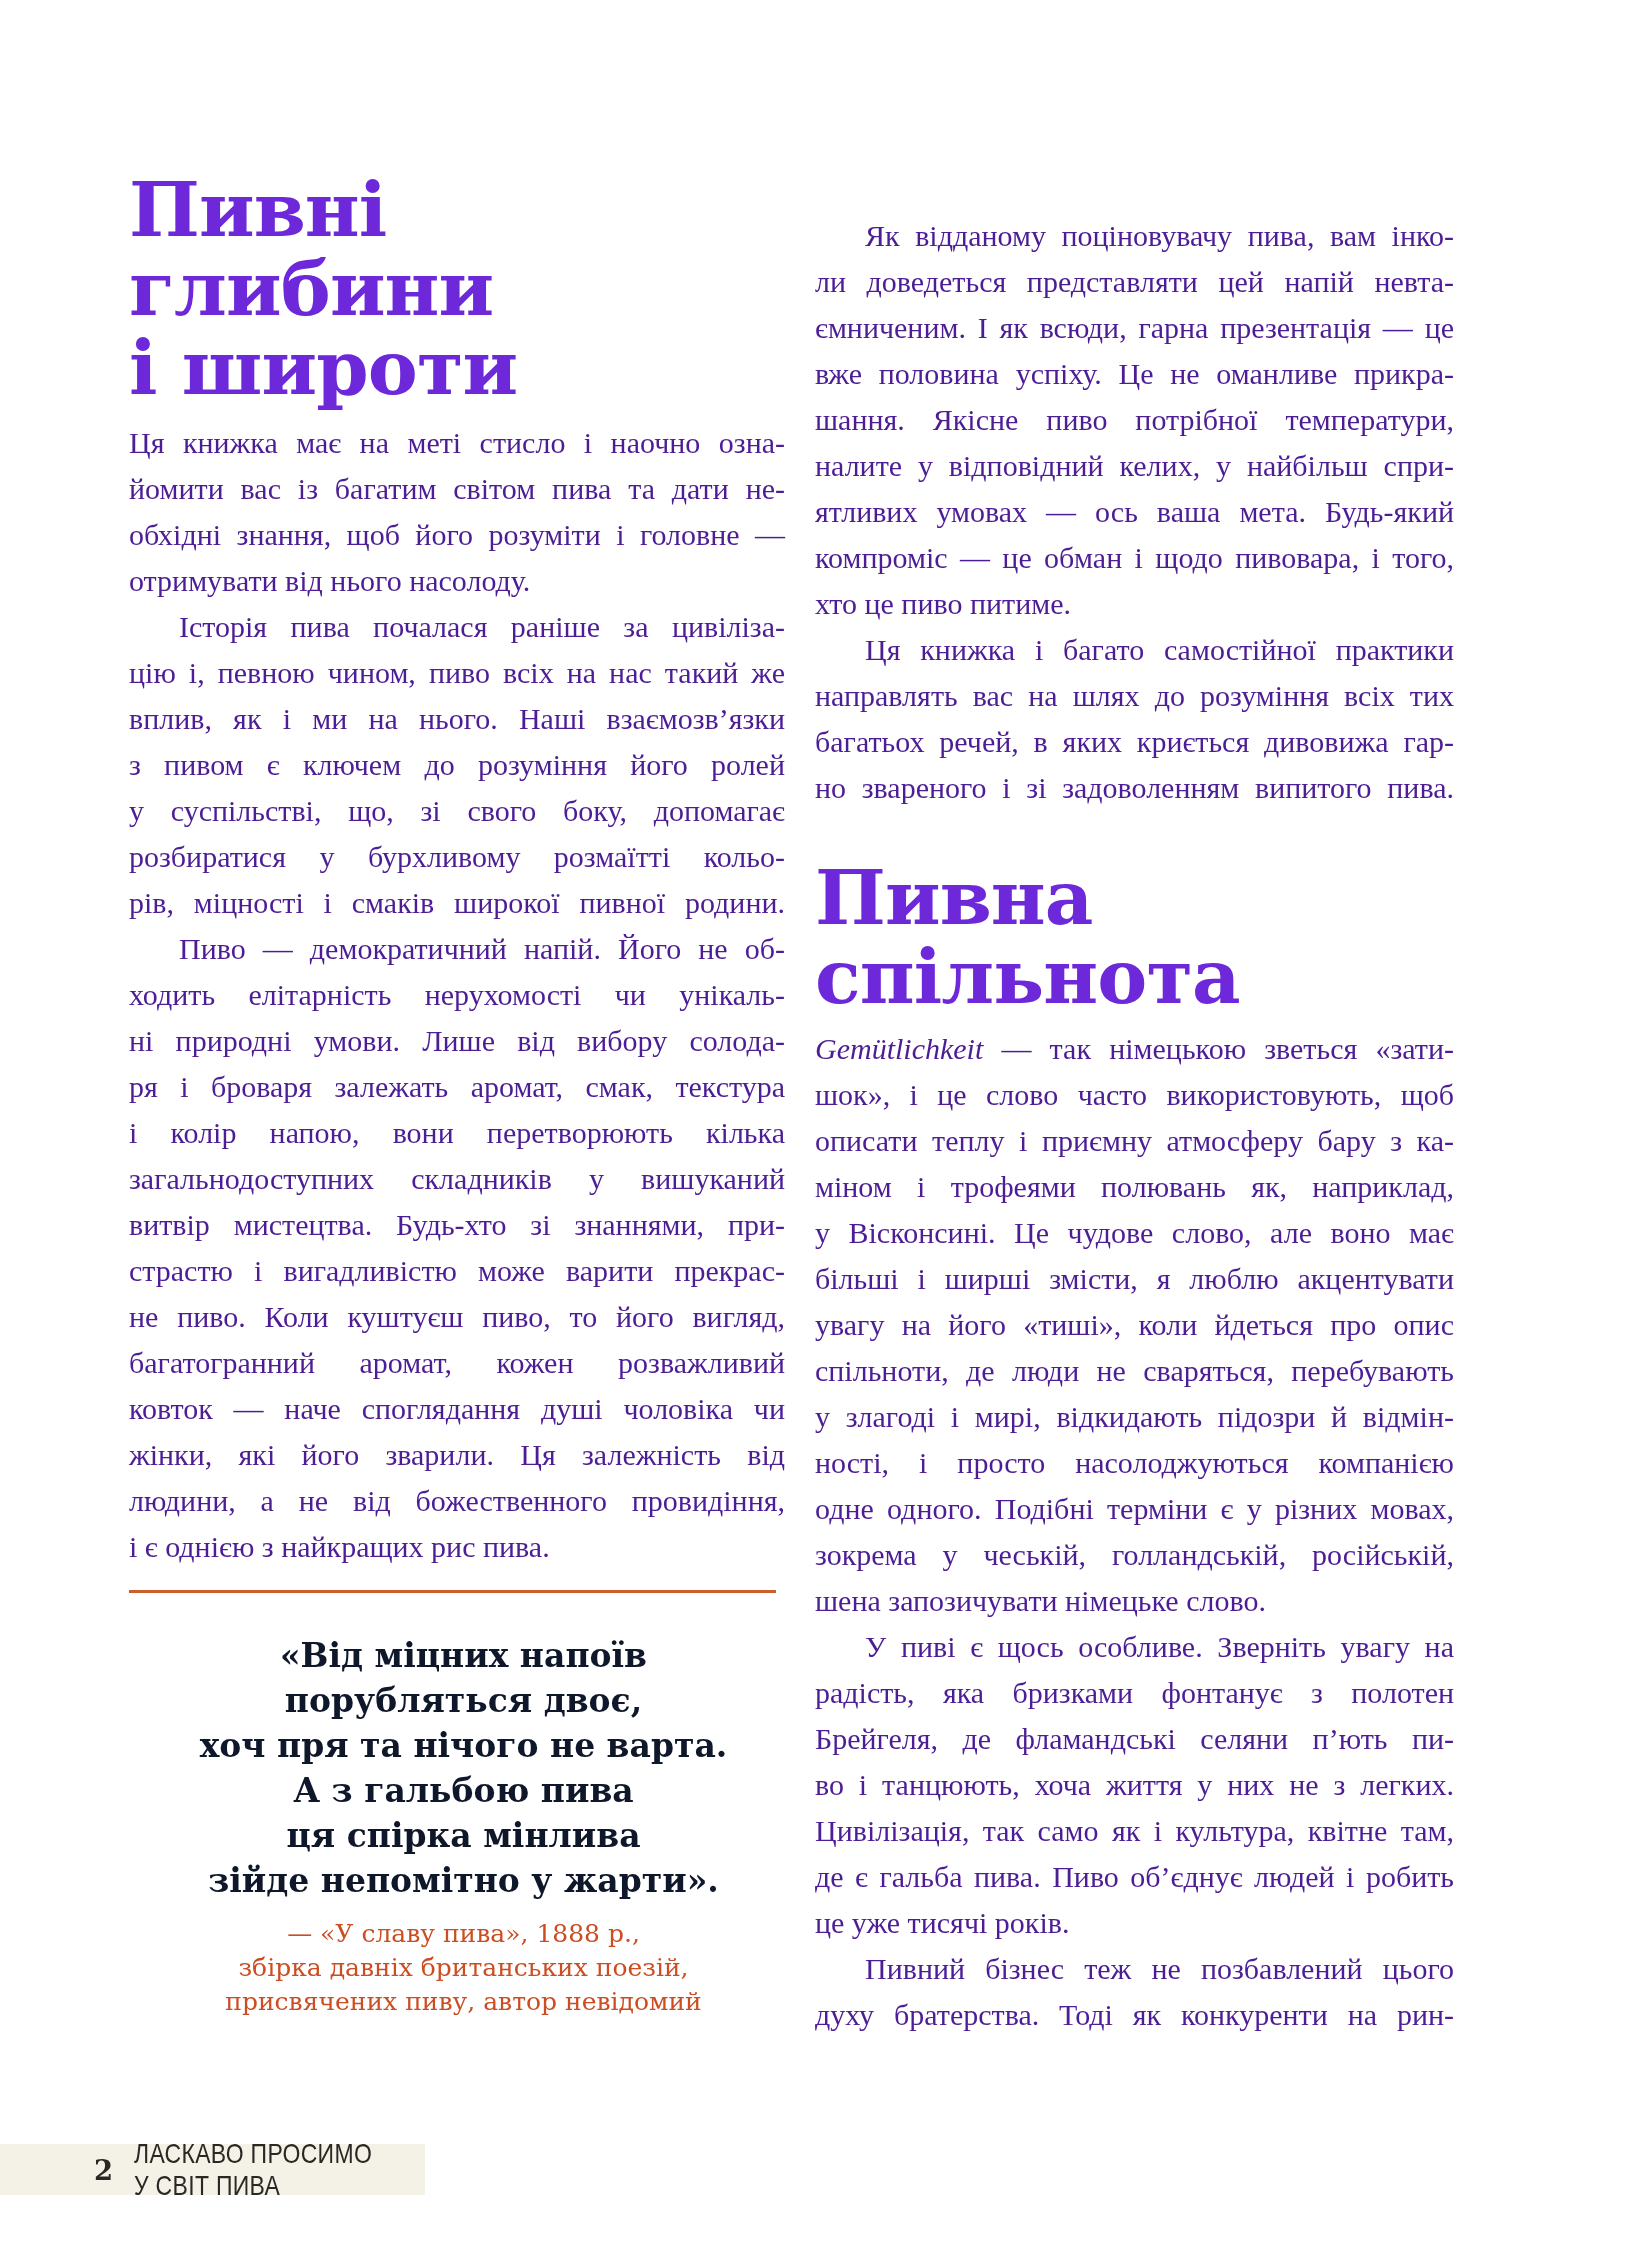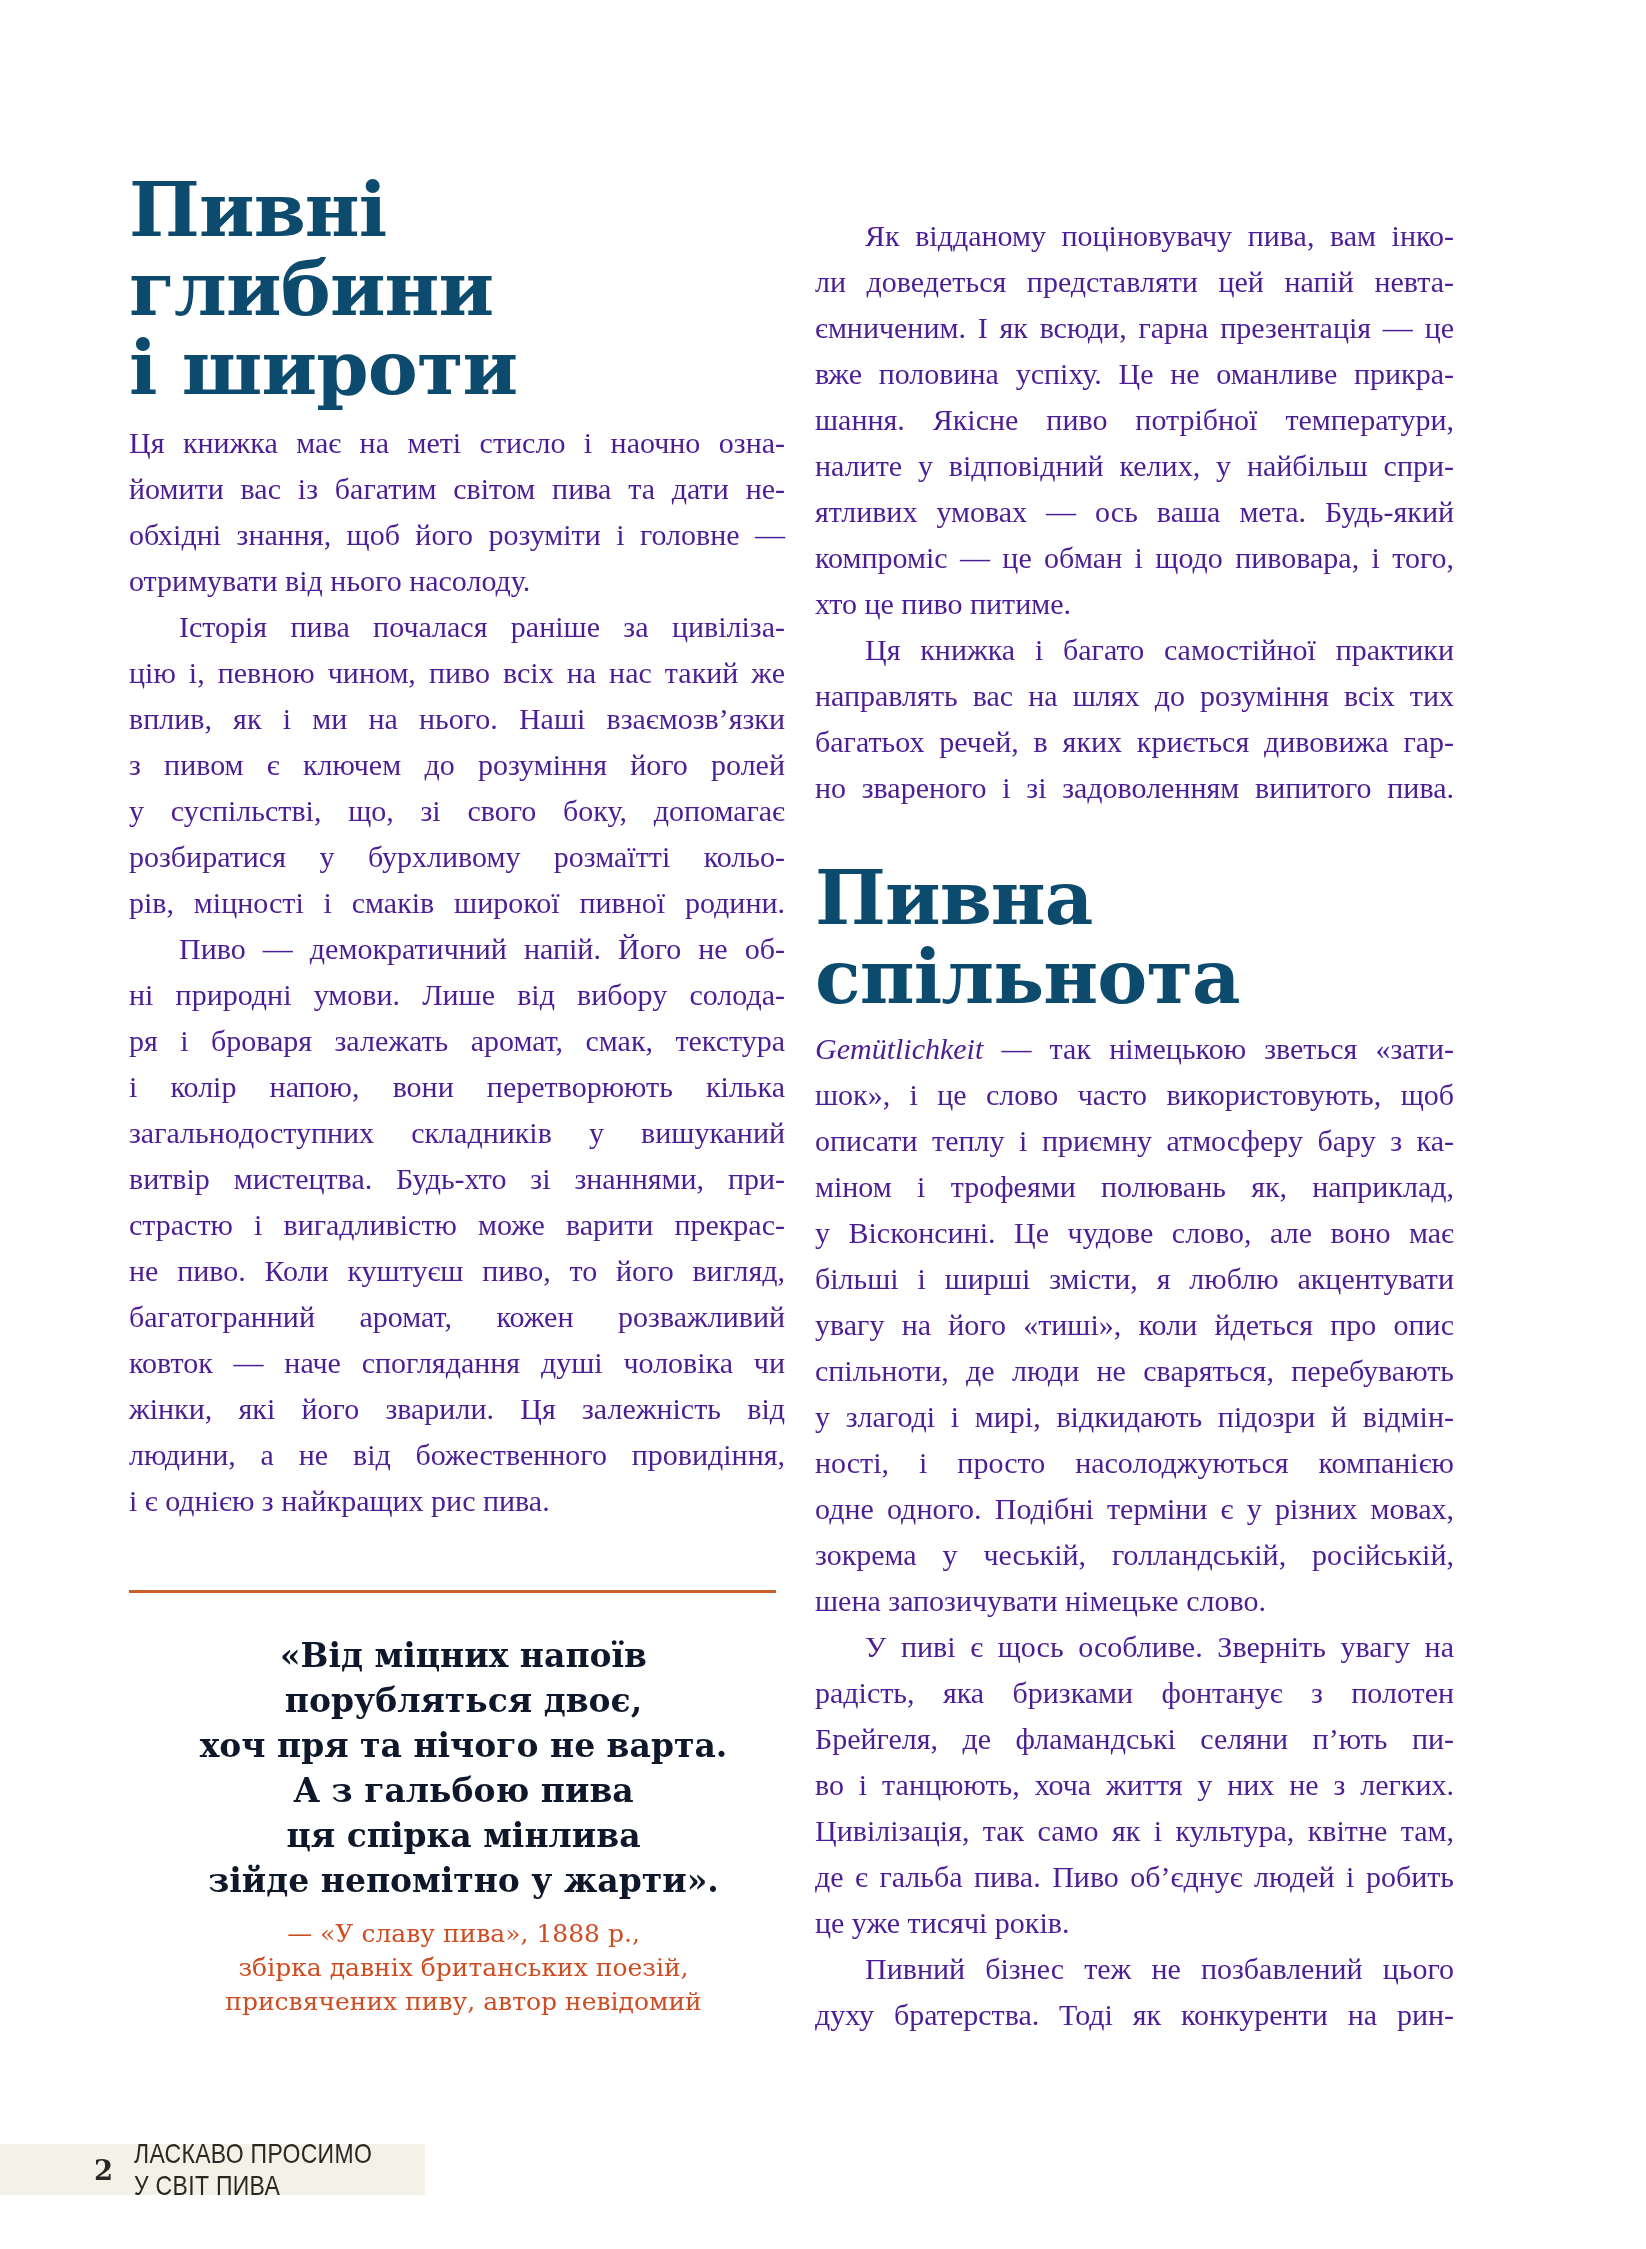--- a/index.html
+++ b/index.html
@@ -4,21 +4,21 @@
 <style>
   html, body { margin: 0; padding: 0; background: #ffffff; }
   body { width: 1646px; height: 2250px; position: relative; overflow: hidden; }
   .page { position: absolute; inset: 0; }
   .col { position: absolute; }
   .col-left { left: 129px; top: 171px; width: 656px; }
   .col-right { left: 815px; top: 213px; width: 639px; }
   .heading {
     font-family: "DejaVu Serif", serif;
     font-weight: bold;
-    color: #0c4a6e;
+    color: #6d28d9;
     font-size: 75px;
     line-height: 79px;
     letter-spacing: -0.9px;
     margin: 0;
   }
   .heading span { display: block; }
   .body-text {
     font-family: Liberation Serif, serif;
     font-size: 30px;
     line-height: 46px;
@@ -96,20 +96,21 @@
         <span class="ln indent">Історія пива почалася раніше за цивіліза-</span>
         <span class="ln">цію і, певною чином, пиво всіх на нас такий же</span>
         <span class="ln">вплив, як і ми на нього. Наші взаємозв’язки</span>
         <span class="ln">з пивом є ключем до розуміння його ролей</span>
         <span class="ln">у суспільстві, що, зі свого боку, допомагає</span>
         <span class="ln">розбиратися у бурхливому розмаїтті кольо-</span>
         <span class="ln">рів, міцності і смаків широкої пивної родини.</span>
       </p>
       <p class="body-text">
         <span class="ln indent">Пиво — демократичний напій. Його не об-</span>
+        <span class="ln">ходить елітарність нерухомості чи унікаль-</span>
         <span class="ln">ні природні умови. Лише від вибору солода-</span>
         <span class="ln">ря і броваря залежать аромат, смак, текстура</span>
         <span class="ln">і колір напою, вони перетворюють кілька</span>
         <span class="ln">загальнодоступних складників у вишуканий</span>
         <span class="ln">витвір мистецтва. Будь-хто зі знаннями, при-</span>
         <span class="ln">страстю і вигадливістю може варити прекрас-</span>
         <span class="ln">не пиво. Коли куштуєш пиво, то його вигляд,</span>
         <span class="ln">багатогранний аромат, кожен розважливий</span>
         <span class="ln">ковток — наче споглядання душі чоловіка чи</span>
         <span class="ln">жінки, які його зварили. Ця залежність від</span>

